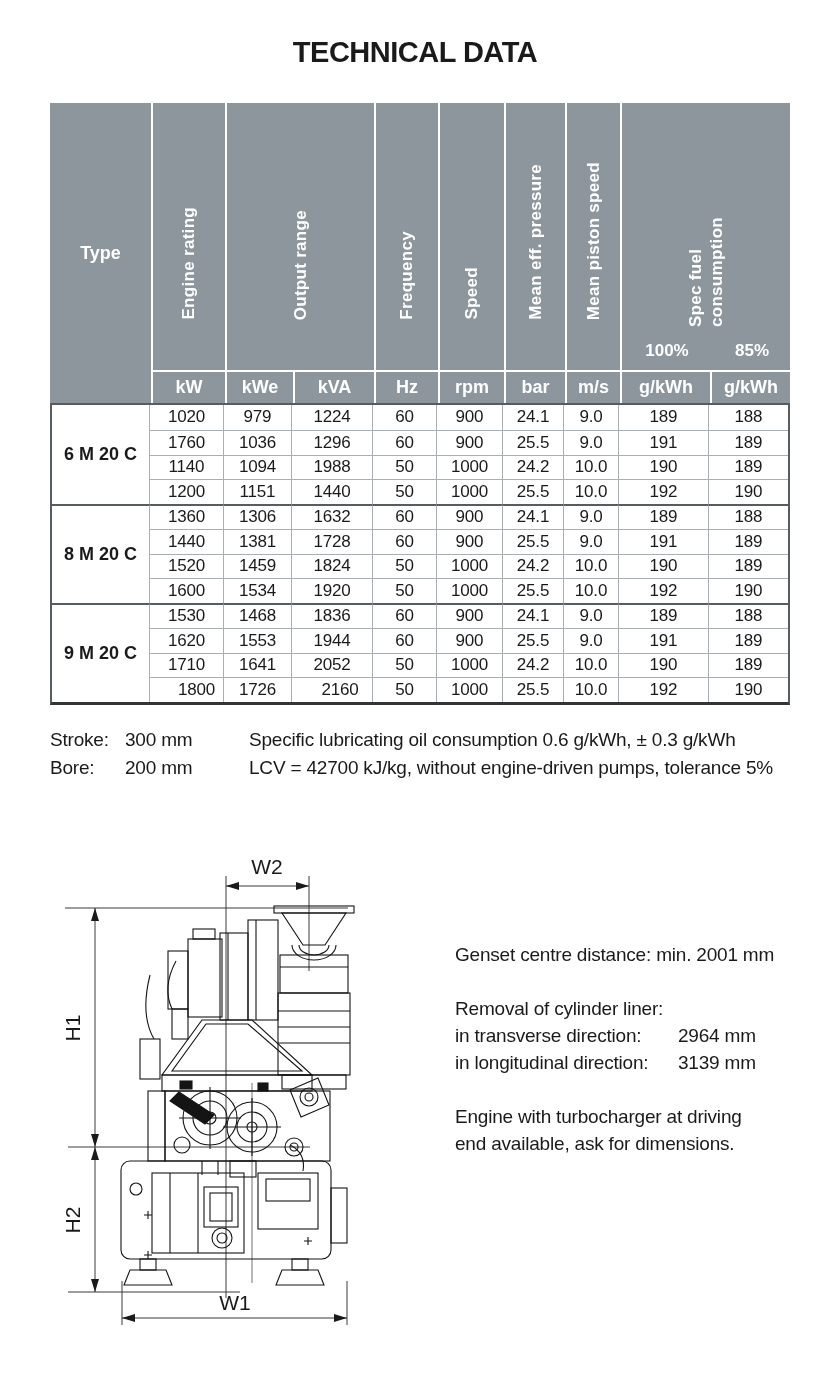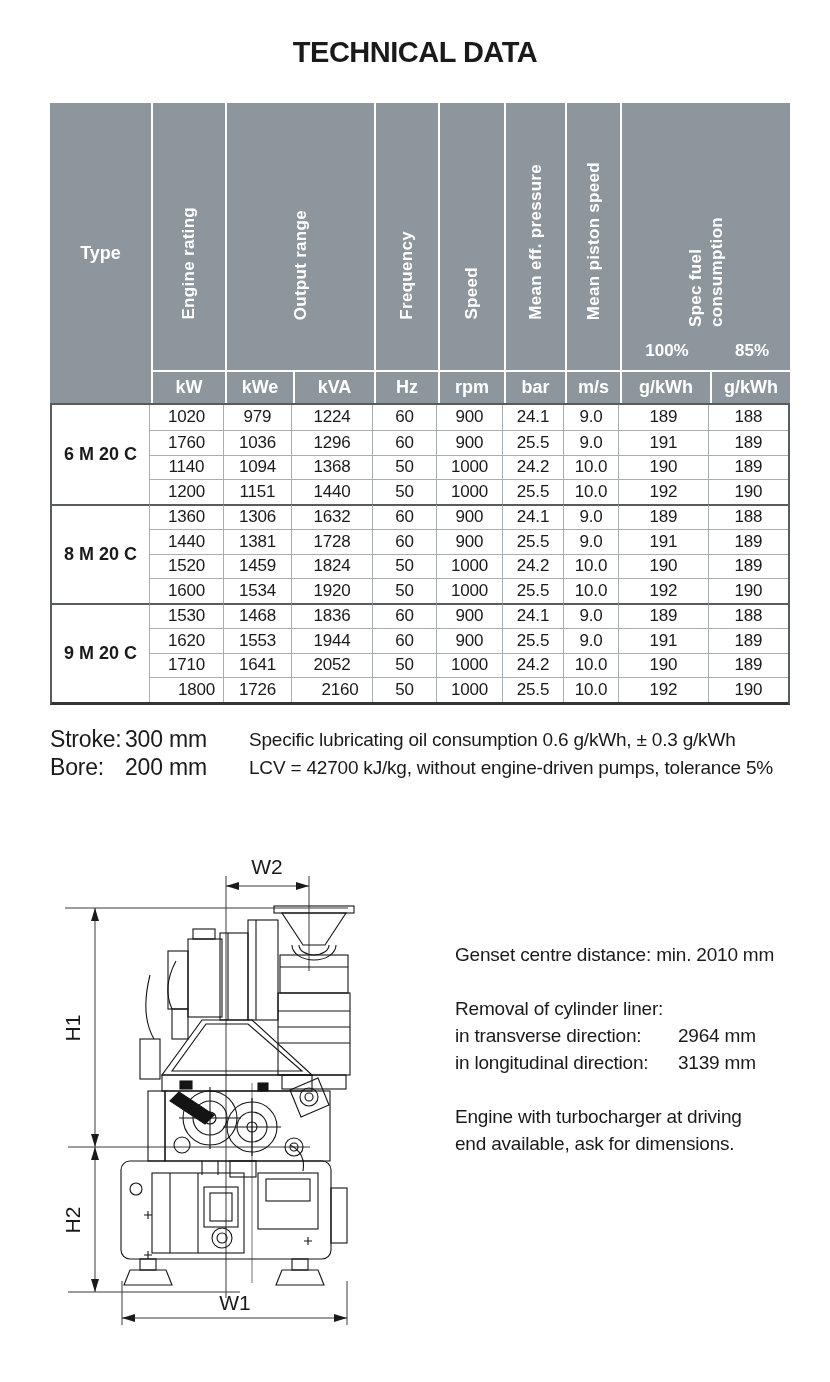--- a/index.html
+++ b/index.html
@@ -39,21 +39,21 @@
            grid-auto-rows:24.75px;
            border:2px solid #565c60; border-bottom:3px solid #313538; background:#fff; }
   .cell { display:flex; align-items:center; justify-content:center; font-size:17px;
           box-sizing:border-box; letter-spacing:-0.2px; }
   .type-cell { font-weight:bold; font-size:18px; letter-spacing:0; }
   .num-cell { border-left:1px solid #a8aeb2; }
   .row-line { border-top:1px solid #a8aeb2; }
   .group-top { border-top:2px solid #565c60 !important; }
 
   
-  .notes-left { position:absolute; left:50px; top:726px; font-size:23px; line-height:27.5px;
+  .notes-left { position:absolute; left:50px; top:726px; font-size:19px; line-height:27.5px;
                 letter-spacing:-0.2px; }
   .note-row { display:flex; }
   .note-lab { width:75px; }
   .notes-right { position:absolute; left:249px; top:726px; font-size:19px; line-height:27.5px;
                  letter-spacing:-0.2px; white-space:nowrap; }
 
   
   .genset { position:absolute; left:455px; top:941px; width:350px; font-size:19px; line-height:27px;
             letter-spacing:-0.2px; }
   .para-gap { margin-top:27px; }
@@ -127,21 +127,21 @@
         <div class="cell num-cell row-line" style="grid-area: 2 / 3;">1036</div>
         <div class="cell num-cell row-line" style="grid-area: 2 / 4;">1296</div>
         <div class="cell num-cell row-line" style="grid-area: 2 / 5;">60</div>
         <div class="cell num-cell row-line" style="grid-area: 2 / 6;">900</div>
         <div class="cell num-cell row-line" style="grid-area: 2 / 7;">25.5</div>
         <div class="cell num-cell row-line" style="grid-area: 2 / 8;">9.0</div>
         <div class="cell num-cell row-line" style="grid-area: 2 / 9;">191</div>
         <div class="cell num-cell row-line" style="grid-area: 2 / 10;">189</div>
         <div class="cell num-cell row-line" style="grid-area: 3 / 2;">1140</div>
         <div class="cell num-cell row-line" style="grid-area: 3 / 3;">1094</div>
-        <div class="cell num-cell row-line" style="grid-area: 3 / 4;">1368</div>
+        <div class="cell num-cell row-line" style="grid-area: 3 / 4;">1988</div>
         <div class="cell num-cell row-line" style="grid-area: 3 / 5;">50</div>
         <div class="cell num-cell row-line" style="grid-area: 3 / 6;">1000</div>
         <div class="cell num-cell row-line" style="grid-area: 3 / 7;">24.2</div>
         <div class="cell num-cell row-line" style="grid-area: 3 / 8;">10.0</div>
         <div class="cell num-cell row-line" style="grid-area: 3 / 9;">190</div>
         <div class="cell num-cell row-line" style="grid-area: 3 / 10;">189</div>
         <div class="cell num-cell row-line" style="grid-area: 4 / 2;">1200</div>
         <div class="cell num-cell row-line" style="grid-area: 4 / 3;">1151</div>
         <div class="cell num-cell row-line" style="grid-area: 4 / 4;">1440</div>
         <div class="cell num-cell row-line" style="grid-area: 4 / 5;">50</div>
@@ -347,21 +347,21 @@
       <rect x="214" y="336" width="44" height="22"></rect>
 
       <rect x="88" y="416" width="16" height="11"></rect>
       <polygon points="78,427 114,427 120,442 72,442"></polygon>
       <rect x="240" y="416" width="16" height="11"></rect>
       <polygon points="230,427 266,427 272,442 224,442"></polygon>
     </g>
   </svg>
 
   <div class="genset">
-    <div>Genset centre distance: min. 2010 mm</div>
+    <div>Genset centre distance: min. 2001 mm</div>
     <div class="para-gap">Removal of cylinder liner:</div>
     <div class="dim-row">
       <span class="dim-lab">in transverse direction:</span>
       <span>2964 mm</span>
     </div>
     <div class="dim-row">
       <span class="dim-lab">in longitudinal direction:</span>
       <span>3139 mm</span>
     </div>
     <div class="para-gap">Engine with turbocharger at driving</div>

